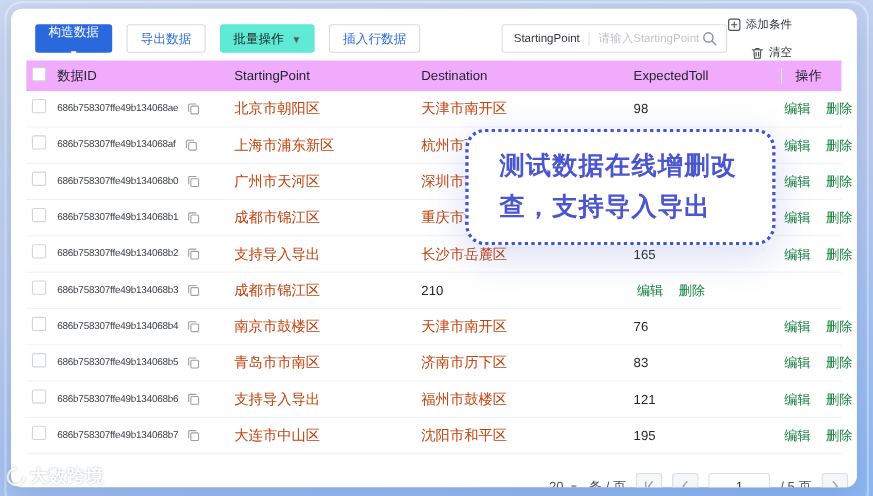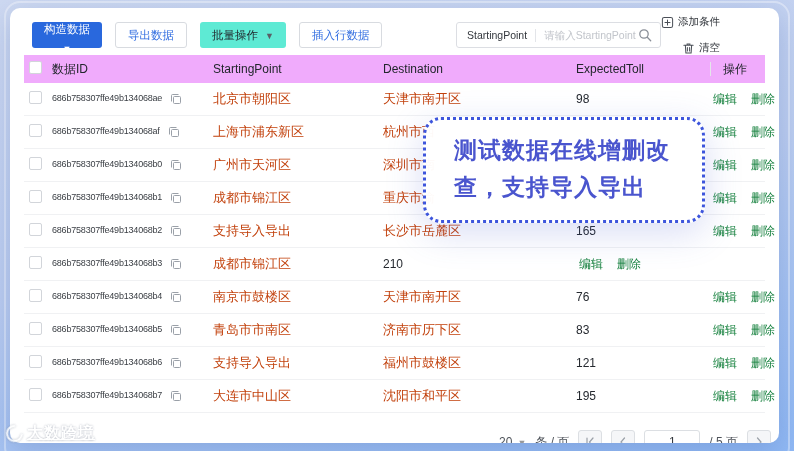--- a/index.html
+++ b/index.html
@@ -72,21 +72,21 @@
     font-family:"Liberation Sans","DejaVu Sans",sans-serif;}
   .total-label{white-space:nowrap;}
 
   
   .watermark{position:absolute;left:6px;top:423px;display:flex;align-items:center;gap:4px;
     z-index:9;opacity:.85;pointer-events:none;}
   .wm-logo{width:17px;height:17px;border:2.5px solid #fff;border-radius:50%;
     border-right-color:transparent;transform:rotate(-40deg);
     filter:drop-shadow(0 0 1px rgba(110,120,140,.6));}
   .wm-text{font-size:16px;font-weight:bold;color:#fff;letter-spacing:1px;
-    text-shadow:0 0 2px rgba(110,120,140,.65);text-decoration:underline;}
+    text-shadow:0 0 2px rgba(110,120,140,.65);}
 </style>
 </head>
 <body>
 
 <div class="bg-frame"></div>
 
 <div class="window">
 
   <div class="toolbar">
     <div class="btn btn-primary">

